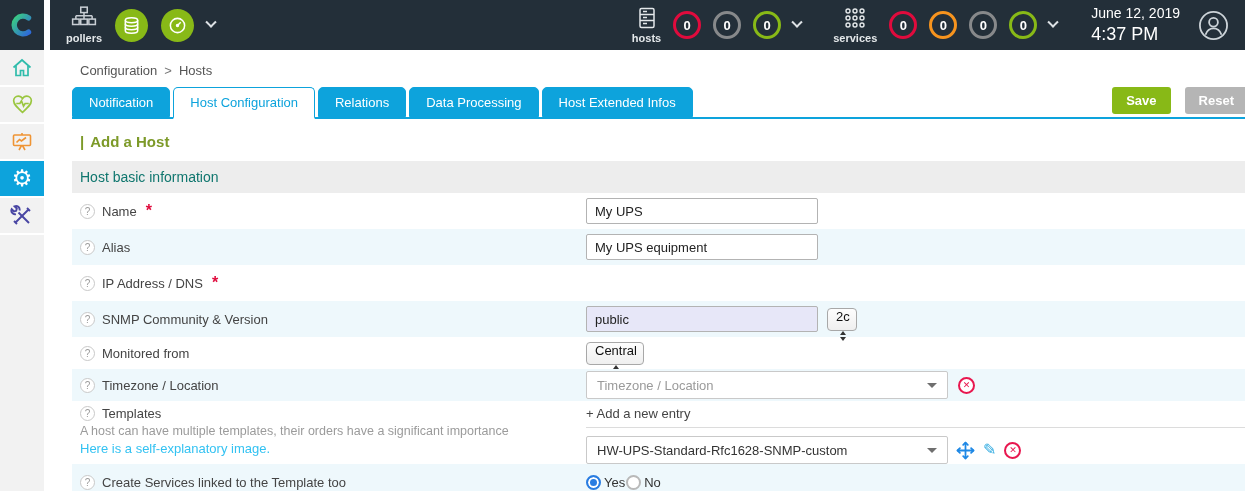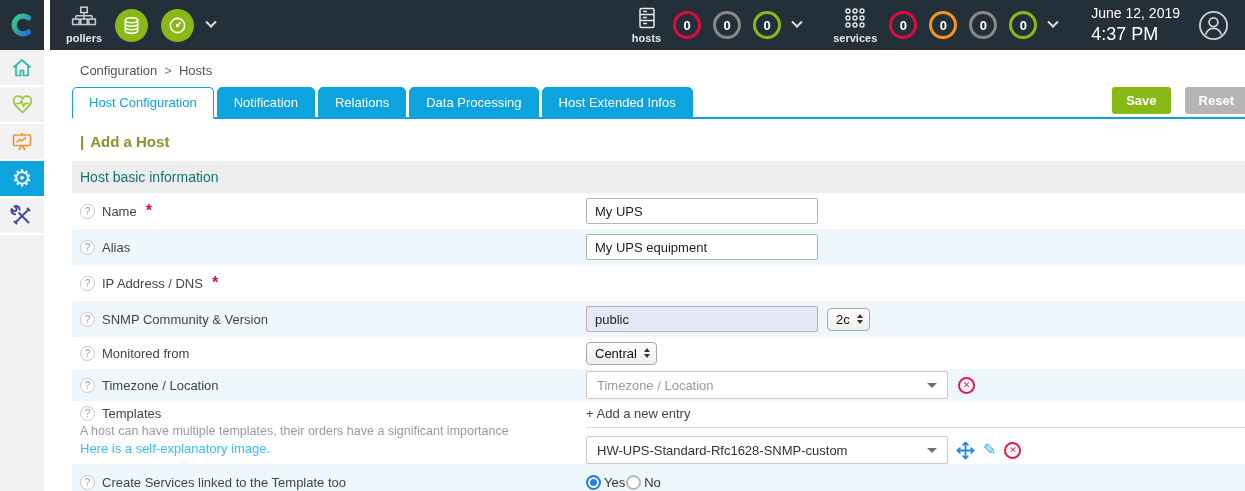--- a/index.html
+++ b/index.html
@@ -54,21 +54,21 @@
   .row.short { min-height:32px; }
   .row.alt { background:#eef8fc; }
   .label-cell { width:506px; flex-shrink:0; display:flex; align-items:center; gap:7px; }
   .help { width:15px; height:15px; flex-shrink:0; border-radius:50%; border:1px solid #c9c9c9; color:#9a9a9a; font-size:10px; display:flex; align-items:center; justify-content:center; cursor:pointer; background:#fff; }
   .lbl { font-size:13px; color:#444; }
   .req { color:#e00b3d; font-weight:bold; margin-left:2px; }
   .ctrl-cell { flex:1; display:flex; align-items:center; }
   .txt { width:232px; height:26px; border:1px solid #b3b3b3; border-radius:2px; padding:0 8px; font-size:13px; font-family:inherit; color:#222; background:#fff; }
   .txt.snmp { background:#e7e7f8; }
   .btn-resolve { margin-left:9px; background:#00b9a3; color:#fff; border:none; border-radius:4px; font-size:13px; font-weight:bold; padding:7px 13px; cursor:pointer; font-family:inherit; }
-  .nselect { border:1px solid #a8a8a8; border-radius:4px; height:23px; display:inline-flex; align-items:center; gap:7px; padding:0 6px 0 8px; font-size:13px; color:#111; background:linear-gradient(#fdfdfd,#efefef); cursor:pointer; }
+  .nselect { border:1px solid #a8a8a8; border-radius:4px; height:23px; display:inline-flex; align-items:center; gap:7px; padding:0 6px 0 8px; font-size:13px; color:#111; background:linear-gradient(#fdfdfd,#efefef); cursor:pointer;flex-direction:column; }
   .nselect.gap { margin-left:9px; }
   .updown { display:flex; flex-direction:column; gap:2px; }
   .tri-up { width:0; height:0; border-left:3.5px solid transparent; border-right:3.5px solid transparent; border-bottom:4px solid #333; }
   .tri-down { width:0; height:0; border-left:3.5px solid transparent; border-right:3.5px solid transparent; border-top:4px solid #333; }
   .fselect { width:362px; height:28px; border:1px solid #c9c9c9; border-radius:2px; background:#fff; display:flex; align-items:center; padding:0 10px; cursor:pointer; }
   .fselect .ph { flex:1; color:#9a9a9a; font-size:13px; }
   .fselect .val { flex:1; color:#333; font-size:13px; }
   .caret { width:0; height:0; border-left:5px solid transparent; border-right:5px solid transparent; border-top:5px solid #6f6f6f; }
   .clear-btn { margin-left:10px; width:17px; height:17px; flex-shrink:0; border-radius:50%; border:2px solid #e8174f; color:#e8174f; font-size:9px; font-weight:bold; display:flex; align-items:center; justify-content:center; cursor:pointer; background:#fff; }
 
@@ -237,22 +237,22 @@
 
 <div class="main">
 
   <div class="breadcrumb">
     <span class="bc-link">Configuration</span>
     <span class="bc-sep">&gt;</span>
     <span class="bc-link">Hosts</span>
   </div>
 
   <div class="tabbar">
+    <div class="tab">Notification</div>
     <div class="tab active">Host Configuration</div>
-    <div class="tab">Notification</div>
     <div class="tab">Relations</div>
     <div class="tab">Data Processing</div>
     <div class="tab">Host Extended Infos</div>
     <div class="actions">
       <button class="btn btn-save">Save</button>
       <button class="btn btn-reset">Reset</button>
     </div>
   </div>
 
   <div class="page-title">

